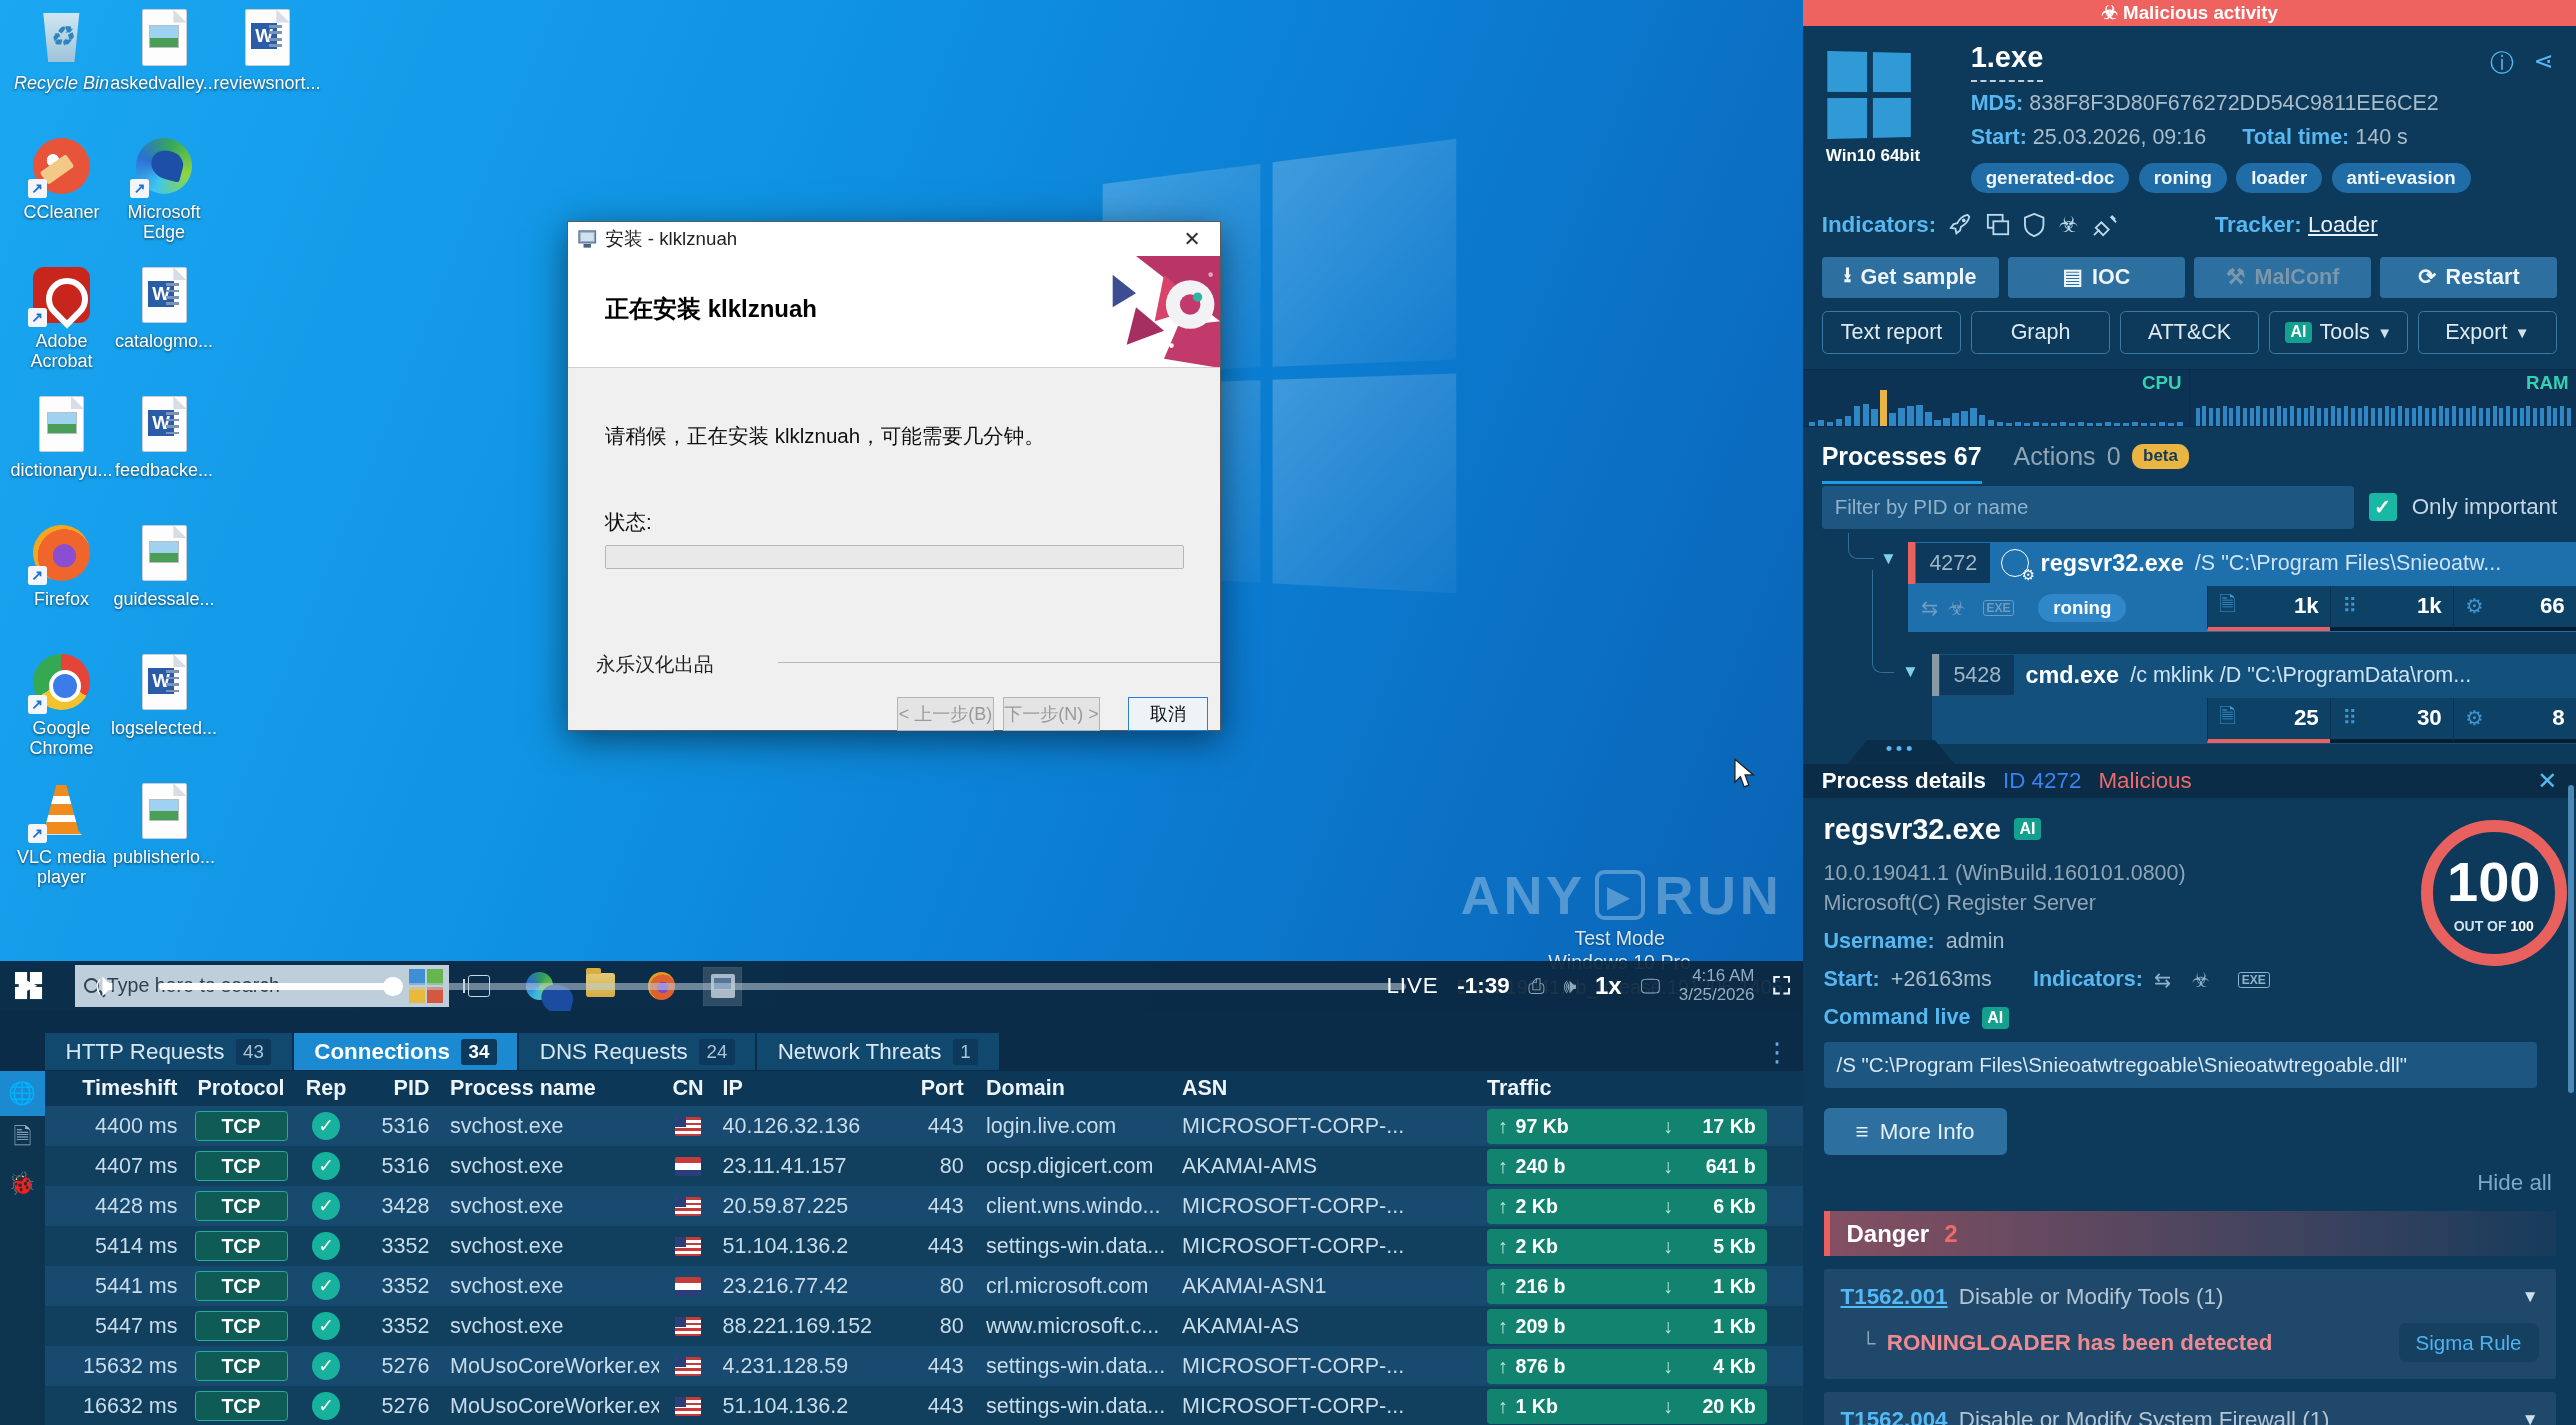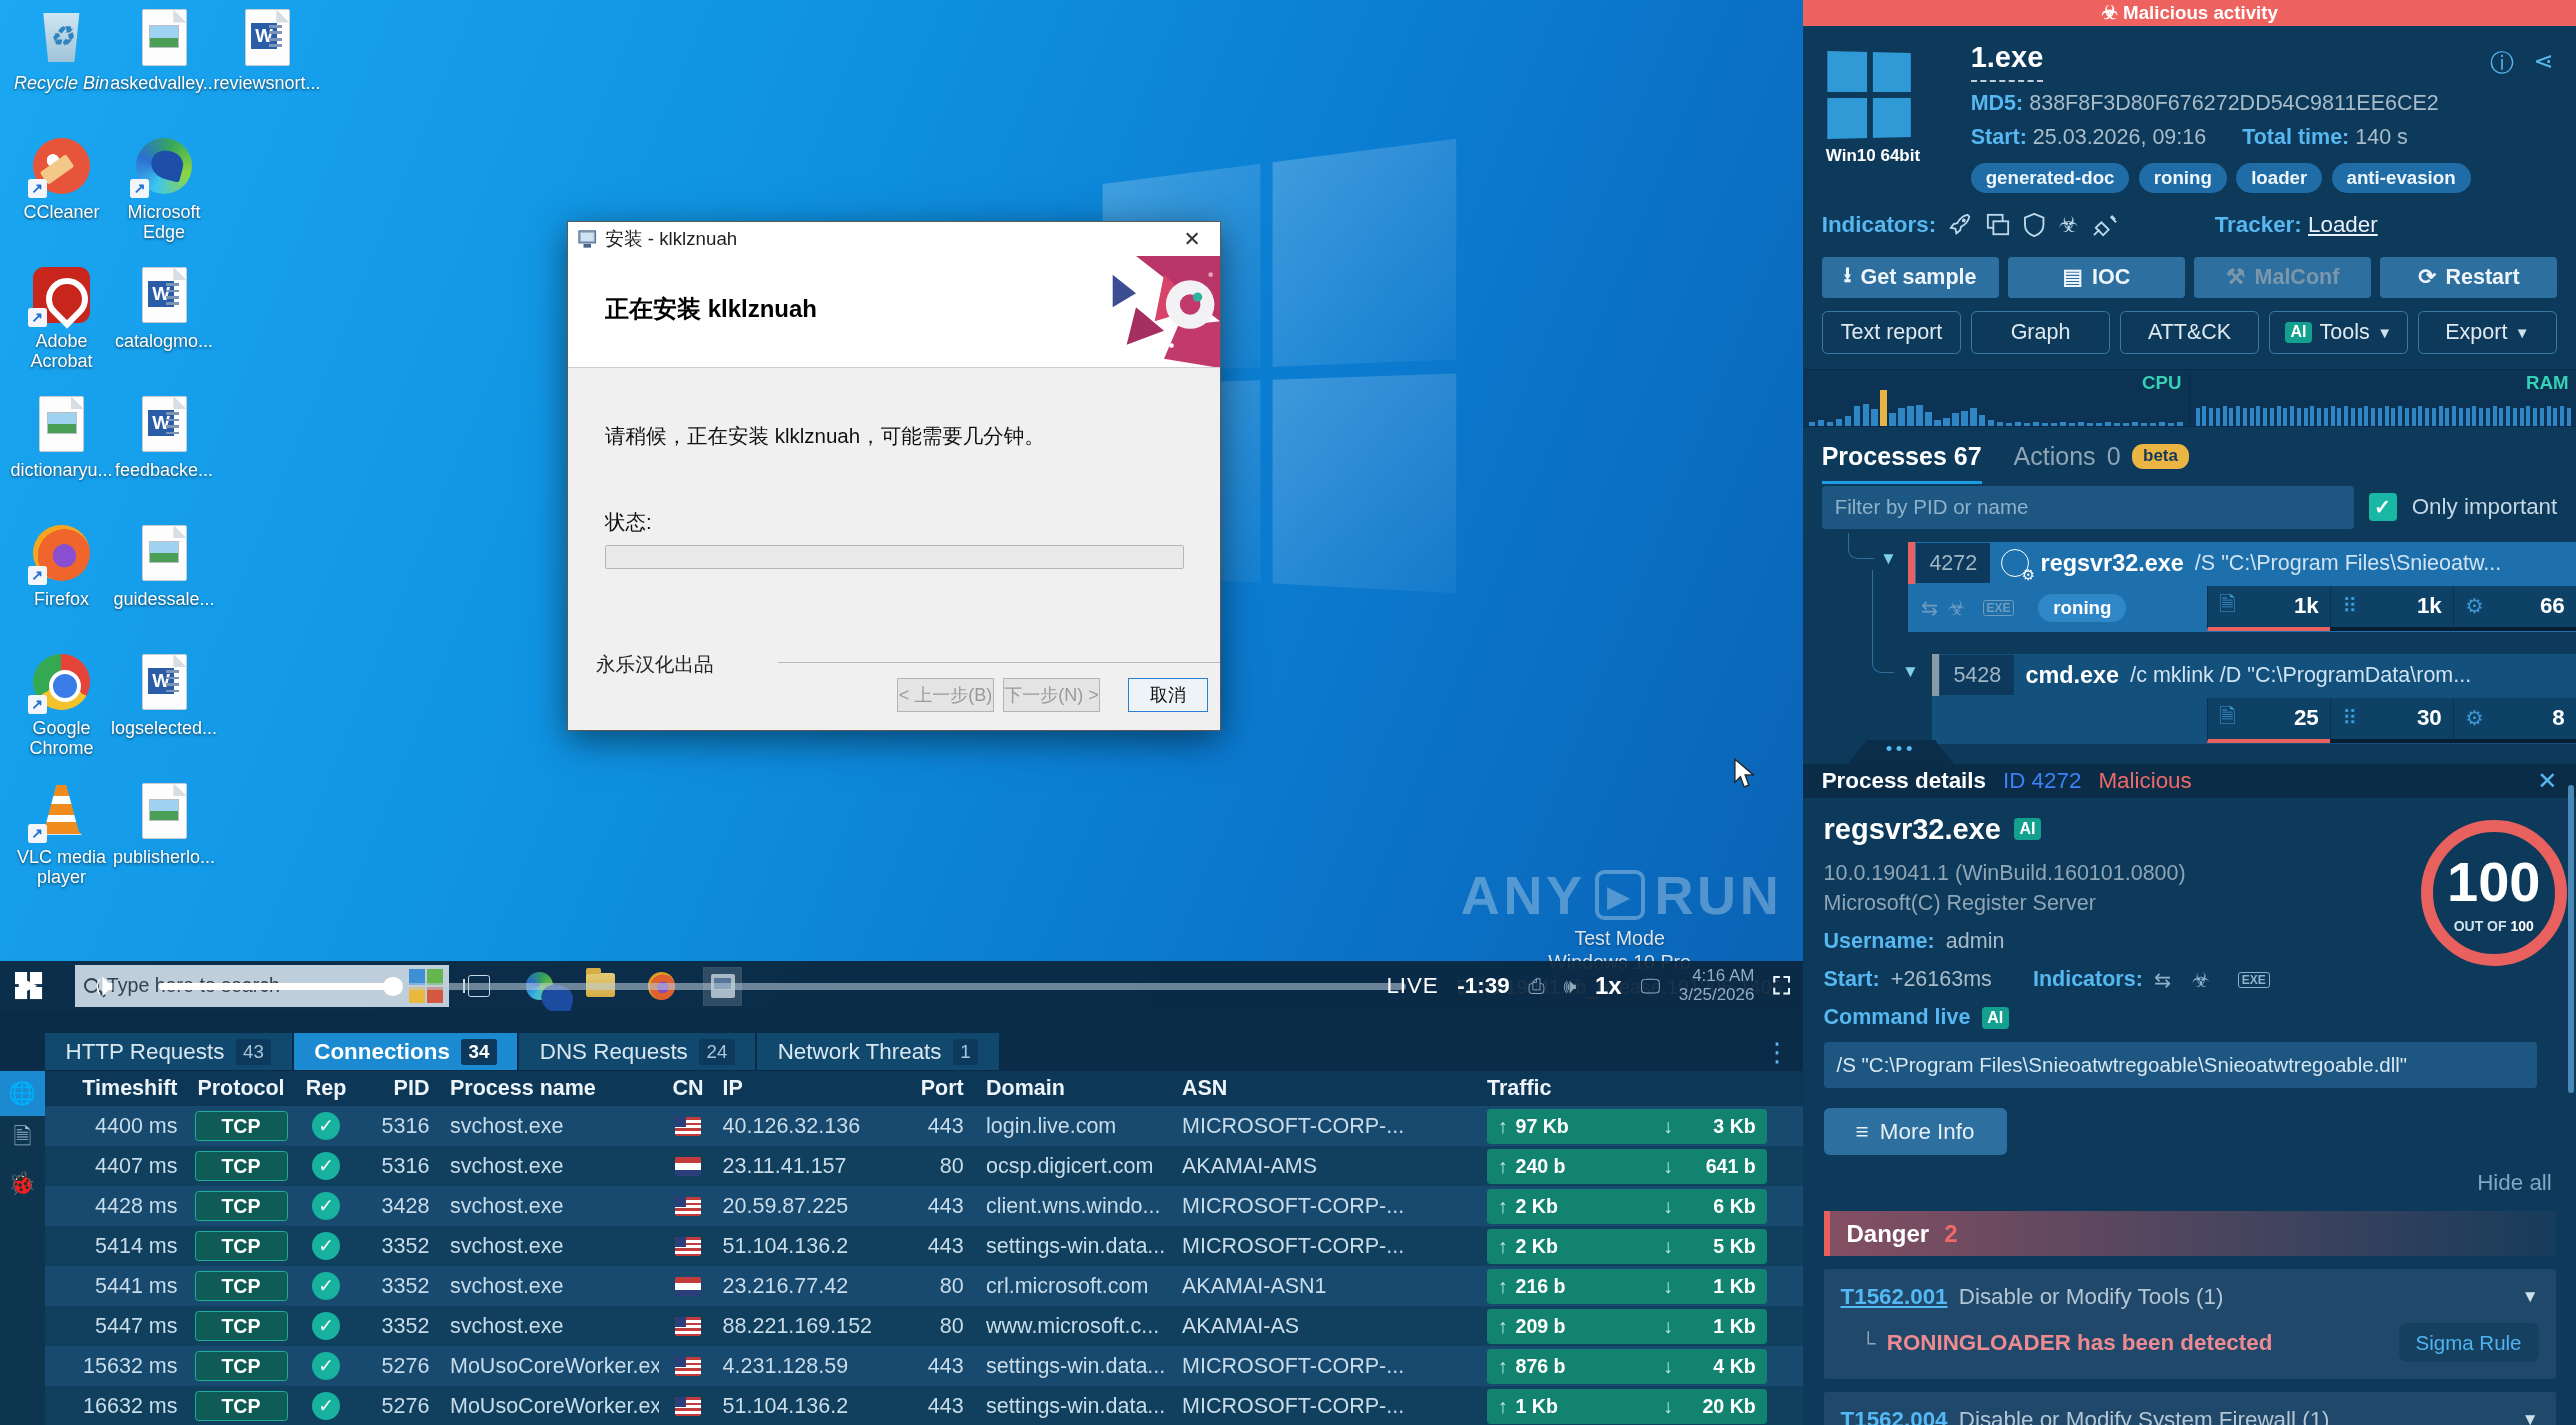--- a/index.html
+++ b/index.html
@@ -72,21 +72,21 @@
   .dlg-head { position:relative; height:112px; background:#fff; border-bottom:0.9px solid #cfcfcf; overflow:hidden; }
   .dlg-head h1 { font-size:24px; margin:37px 0 0 37px; color:#000; }
   .dlg-art { position:absolute; right:0; top:0; width:196px; height:112px; }
   .dlg-body { padding:0 37px; }
   .dlg-wait { margin-top:54px; }
   .dlg-status { margin-top:58px; }
   .dlg-progress { margin-top:9.3px; width:579px; height:24px; background:#e9e9e9; border:0.9px solid #b6b6b6; border-radius:1.9px; }
   .dlg-footer { position:absolute; left:0; bottom:0; width:100%; height:103px; }
   .dlg-note { position:absolute; left:28px; top:24px; font-size:19.6px; color:#222; }
   .dlg-hr { position:absolute; left:210px; right:0; top:35px; border-top:0.9px solid #b9b9b9; }
-  .dlg-btn { position:absolute; top:51px; width:97px; height:34px; background:#e4e4e4; border:0.9px solid #b4b4b4;
+  .dlg-btn { position:absolute; top:70px; width:97px; height:34px; background:#e4e4e4; border:0.9px solid #b4b4b4;
              font-size:18px; color:#9a9a9a; text-align:center; line-height:32px; }
   .dlg-btn.enabled { color:#111; background:#eef3f8; border:1.9px solid #2a7fd4; font-weight:normal; }
 
   
   .taskbar { position:absolute; left:0; top:961px; width:1803px; height:50px;
              background:rgba(11,38,61,.93); }
   .tb-start { position:absolute; left:15px; top:11.2px; width:28px; height:28px; color:#fff; }
   .tb-search { position:absolute; left:75px; top:3.7px; width:374px; height:42px; background:rgba(222,235,244,.85);
                display:flex; align-items:center; padding:0 9.3px; gap:7.5px; color:#33414d; font-size:19.6px; }
   .tb-puzzle { position:absolute; right:5.6px; top:4.7px; width:34px; height:34px; display:grid;
@@ -566,21 +566,21 @@
           <span class="c-cn"><span class="flag flag-us"></span></span>
           <span class="c-ip">40.126.32.136</span>
           <span class="c-port">443</span>
           <span class="c-domain">login.live.com</span>
           <span class="c-asn">MICROSOFT-CORP-...</span>
           <span class="c-traffic">
             <span class="traffic-pill">
               <span class="arr">↑</span>
               <span class="up">97 Kb</span>
               <span class="arr">↓</span>
-              <span class="down">3 Kb</span>
+              <span class="down">17 Kb</span>
             </span>
           </span>
         </div>
         <div class="nrow even">
           <span class="c-timeshift">4407 ms</span>
           <span class="c-protocol"><span class="tcp-pill">TCP</span></span>
           <span class="c-rep"><span class="rep-ok">✓</span></span>
           <span class="c-pid">5316</span>
           <span class="c-process">svchost.exe</span>
           <span class="c-cn"><span class="flag flag-nl"></span></span>

